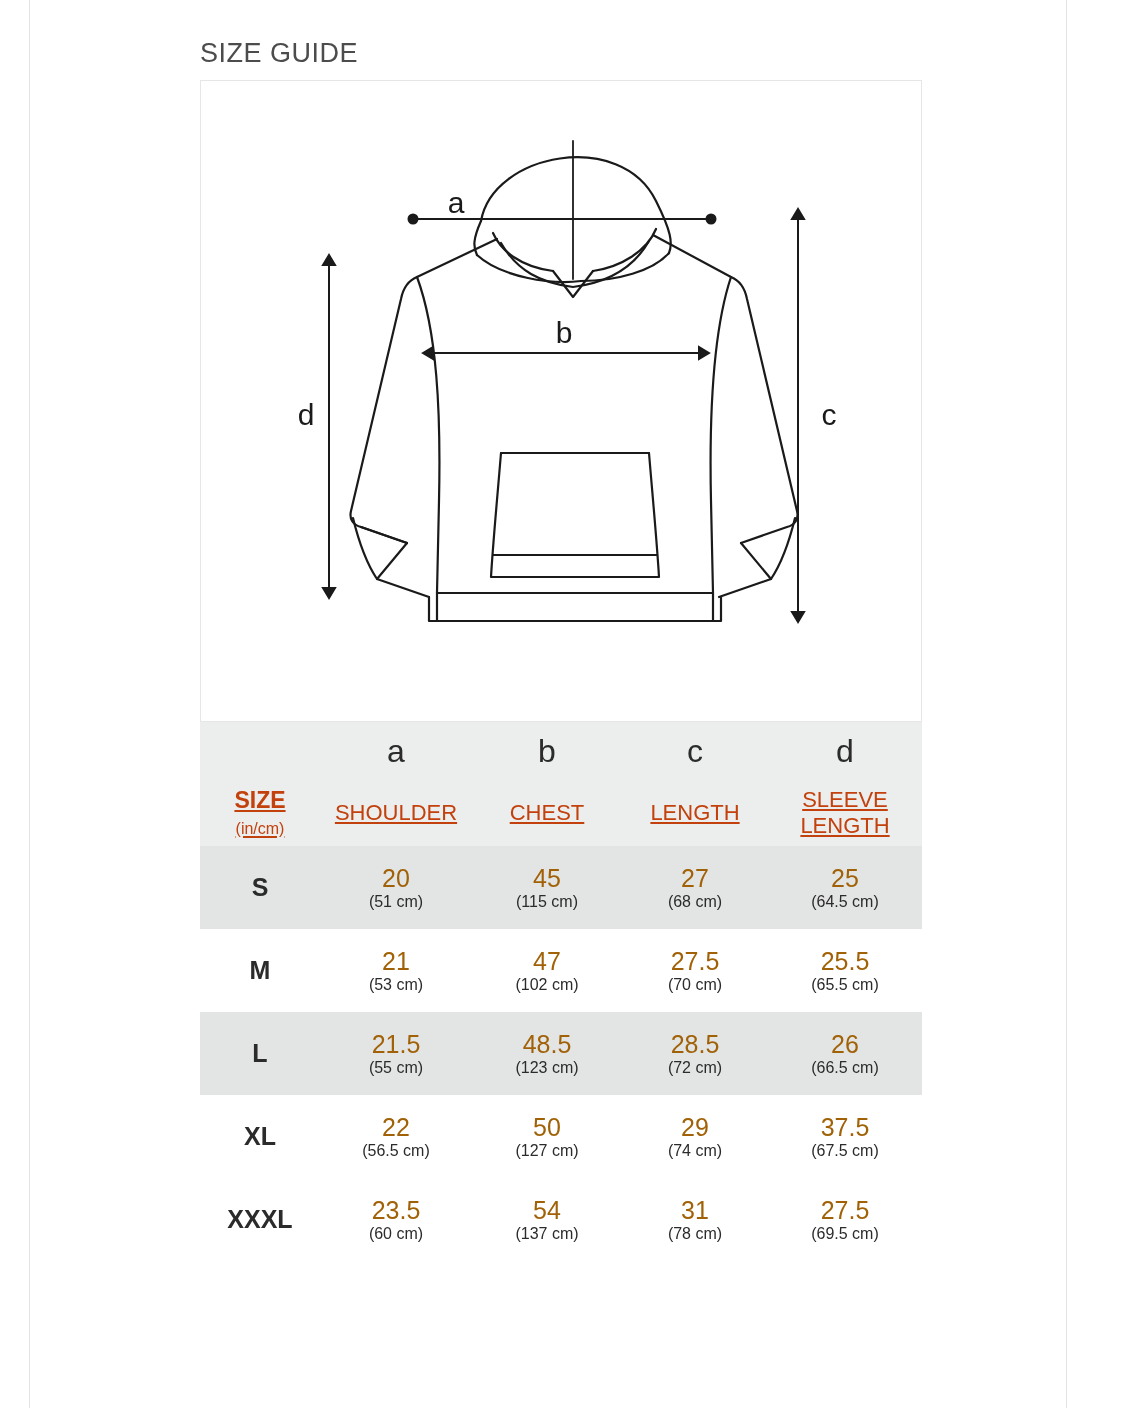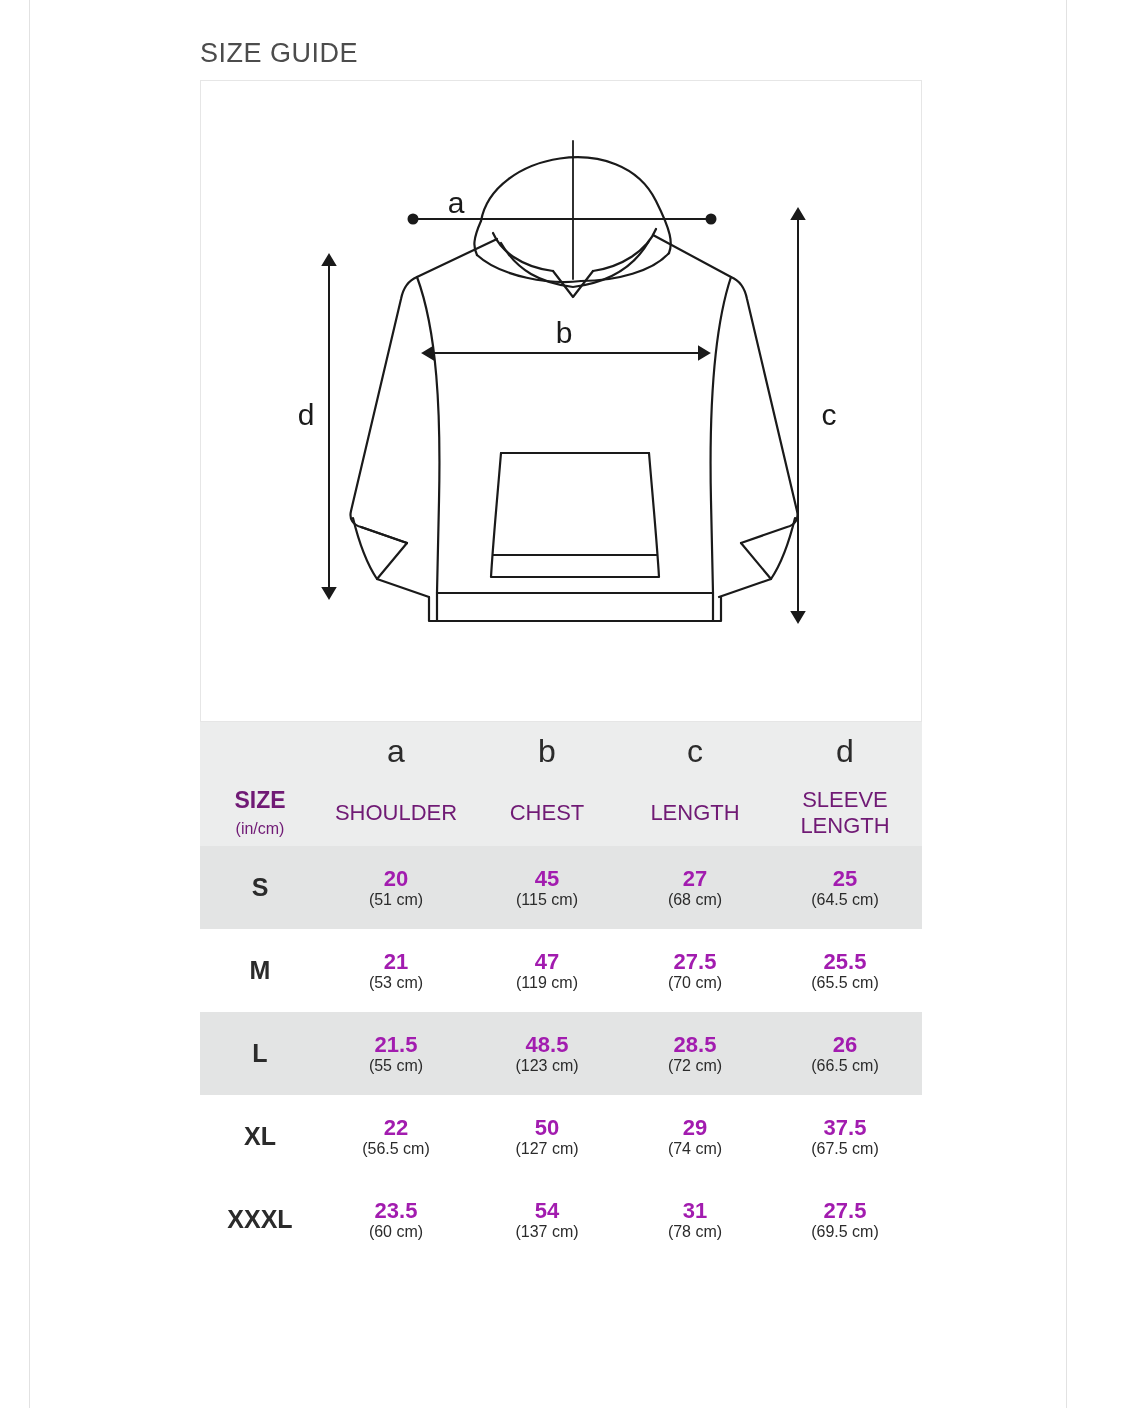--- a/index.html
+++ b/index.html
@@ -72,22 +72,23 @@
   }
   .row-head td {
     height: 58px;
     font-size: 32px;
     color: #2b2b2b;
     background: #eceded;
   }
   .row-labels td {
     height: 66px;
     font-size: 22px;
-    color: #701a75;
+    color: #c2410c;
     background: #eceded;
+    text-decoration: underline;
   }
   .row-labels .sizecell {
     font-size: 23px;
     font-weight: bold;
     line-height: 1.15;
   }
   .row-labels .sizecell .sub {
     font-weight: normal;
     font-size: 16px;
   }
@@ -95,24 +96,23 @@
   .data-row.shaded td { background: #e3e4e4; }
   .data-row.plain td { background: #ffffff; }
 
   .size-name {
     font-size: 25px;
     font-weight: bold;
     color: #2b2b2b;
   }
   .val {
     display: block;
-    font-size: 22px;
+    font-size: 25px;
     line-height: 1.18;
-    color: #a21caf;
-    font-weight: bold;
+    color: #a16207;
   }
   .col-size { width: 120px; }
   .col-a { width: 152px; }
   .col-b { width: 150px; }
   .col-c { width: 146px; }
   .col-d { width: 154px; }
 </style>
 </head>
 <body>
 
@@ -246,21 +246,21 @@
       </tr>
 
       <tr class="data-row plain">
         <td class="size-name">M</td>
         <td>
           <span class="val">21</span>
           <span class="metric">(53 cm)</span>
         </td>
         <td>
           <span class="val">47</span>
-          <span class="metric">(119 cm)</span>
+          <span class="metric">(102 cm)</span>
         </td>
         <td>
           <span class="val">27.5</span>
           <span class="metric">(70 cm)</span>
         </td>
         <td>
           <span class="val">25.5</span>
           <span class="metric">(65.5 cm)</span>
         </td>
       </tr>

